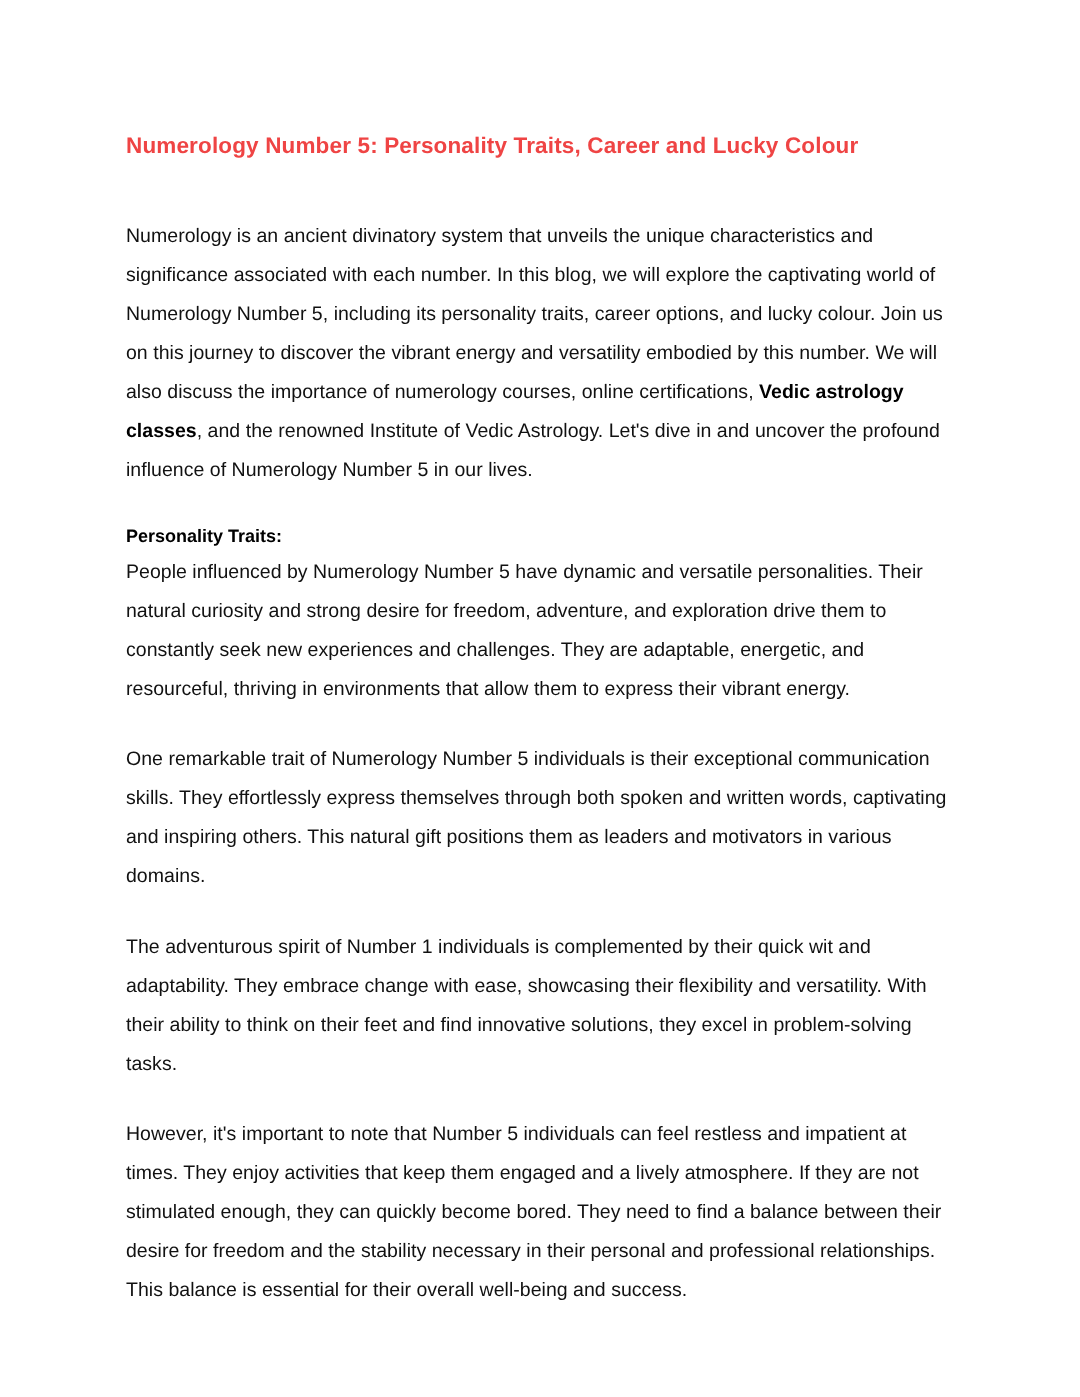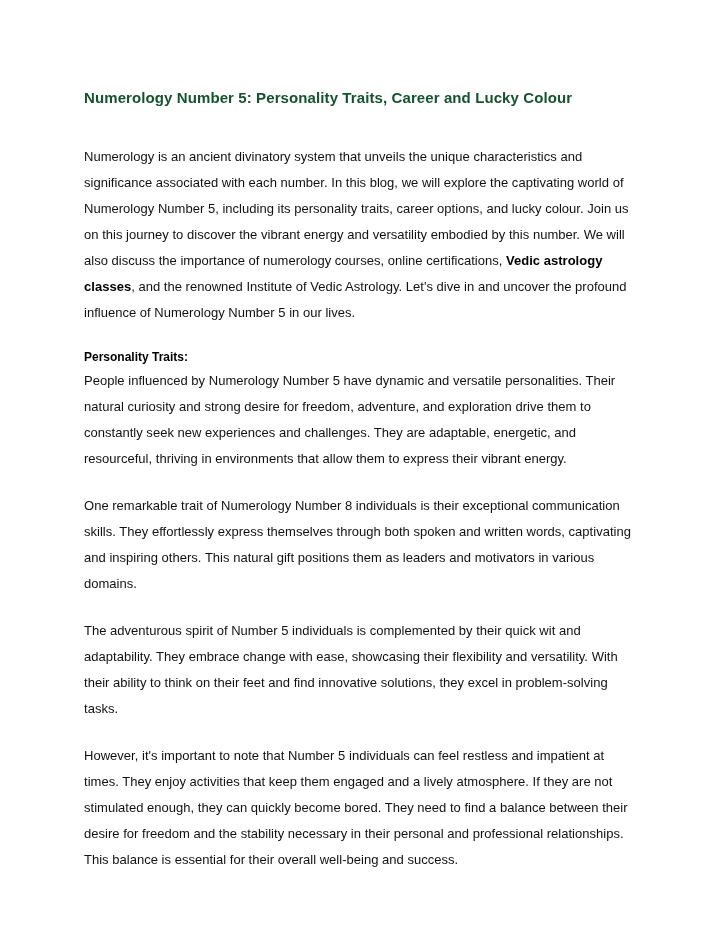--- a/index.html
+++ b/index.html
@@ -26,21 +26,21 @@
     left: 84px;
     top: 86px;
     width: 548px;
   }
   .doc-title {
     font-size: 15px;
     font-weight: bold;
     line-height: 23px;
     letter-spacing: 0.1px;
     margin: 0;
-    color: #14532d;
+    color: #ef4444;
   }
   .body-block {
     font-size: 13px;
     line-height: 26px;
     color: #111111;
     margin: 0;
     letter-spacing: 0.02px;
   }
   .gap-title-to-body {
     height: 35px;
@@ -75,24 +75,24 @@
 
     <p class="body-block"><span>Numerology is an ancient divinatory system that unveils the unique characteristics and significance associated with each number. In this blog, we will explore the captivating world of Numerology Number 5, including its personality traits, career options, and lucky colour. Join us on this journey to discover the vibrant energy and versatility embodied by this number. We will also discuss the importance of numerology courses, online certifications, </span><span class="strong-inline">Vedic astrology classes</span><span>, and the renowned Institute of Vedic Astrology. Let's dive in and uncover the profound influence of Numerology Number 5 in our lives.</span></p>
 
     <div class="gap-para"></div>
 
     <div class="section-heading">Personality Traits:</div>
     <p class="body-block">People influenced by Numerology Number 5 have dynamic and versatile personalities. Their natural curiosity and strong desire for freedom, adventure, and exploration drive them to constantly seek new experiences and challenges. They are adaptable, energetic, and resourceful, thriving in environments that allow them to express their vibrant energy.</p>
 
     <div class="gap-para"></div>
 
-    <p class="body-block">One remarkable trait of Numerology Number 8 individuals is their exceptional communication skills. They effortlessly express themselves through both spoken and written words, captivating and inspiring others. This natural gift positions them as leaders and motivators in various domains.</p>
+    <p class="body-block">One remarkable trait of Numerology Number 5 individuals is their exceptional communication skills. They effortlessly express themselves through both spoken and written words, captivating and inspiring others. This natural gift positions them as leaders and motivators in various domains.</p>
 
     <div class="gap-para"></div>
 
-    <p class="body-block">The adventurous spirit of Number 5 individuals is complemented by their quick wit and adaptability. They embrace change with ease, showcasing their flexibility and versatility. With their ability to think on their feet and find innovative solutions, they excel in problem-solving tasks.</p>
+    <p class="body-block">The adventurous spirit of Number 1 individuals is complemented by their quick wit and adaptability. They embrace change with ease, showcasing their flexibility and versatility. With their ability to think on their feet and find innovative solutions, they excel in problem-solving tasks.</p>
 
     <div class="gap-para"></div>
 
     <p class="body-block">However, it's important to note that Number 5 individuals can feel restless and impatient at times. They enjoy activities that keep them engaged and a lively atmosphere. If they are not stimulated enough, they can quickly become bored. They need to find a balance between their desire for freedom and the stability necessary in their personal and professional relationships. This balance is essential for their overall well-being and success.</p>
 
   </div>
 </div>
 
 </body></html>

